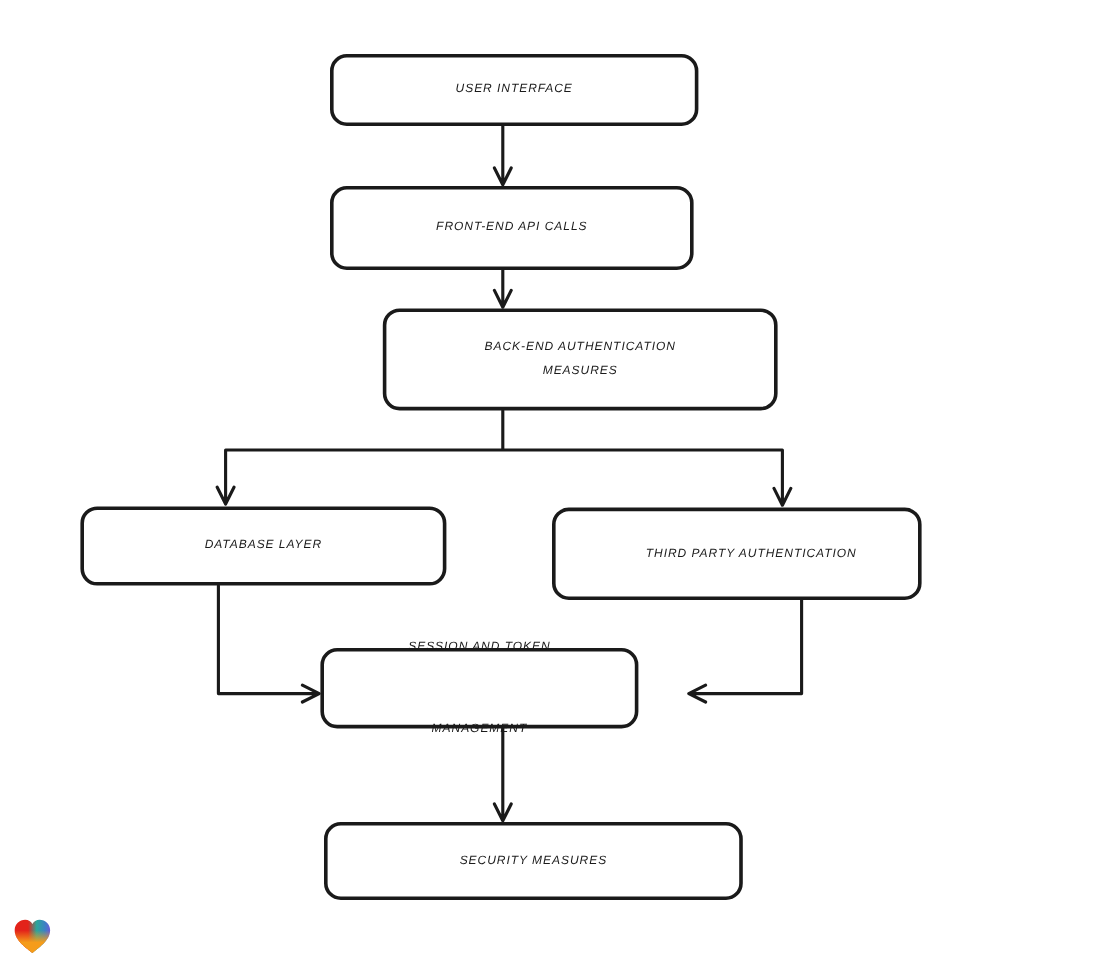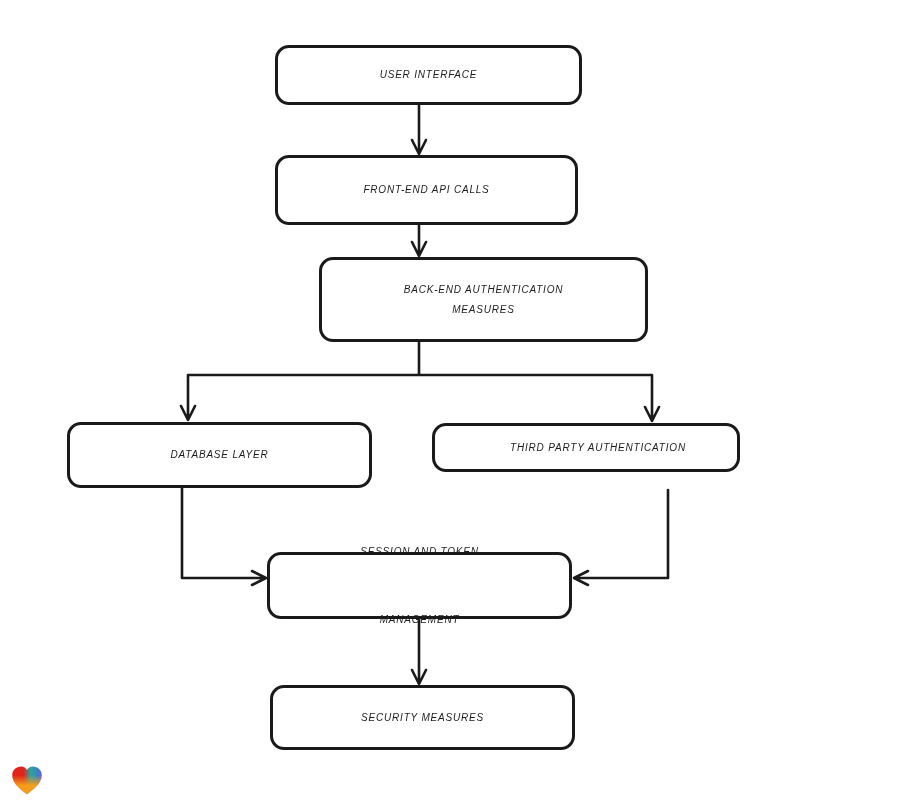--- a/index.html
+++ b/index.html
@@ -35,23 +35,23 @@
     font-weight: 500;
     letter-spacing: 0.8px;
     line-height: 20px;
     color: #1b1b1b;
     white-space: nowrap;
   }
   #n1 { left: 275px; top: 45px;  width: 307px; height: 60px; }
   #n2 { left: 275px; top: 155px; width: 303px; height: 70px; }
   #n3 { left: 275px; top: 257px; width: 329px; height: 85px; margin-left: 44px; }
   #n4 { left: 67px;  top: 422px; width: 305px; height: 66px; justify-content: center; }
-  #n5 { left: 432px; top: 423px; width: 308px; height: 49px; padding-left: 24px; }
-  #n6 { left: 267px; top: 552px; width: 305px; height: 67px; gap: 48px; }
-  #n7 { left: 270px; top: 685px; width: 305px; height: 65px; }
+  #n5 { left: 460px; top: 423px; width: 308px; height: 77px; padding-left: 24px; }
+  #n6 { left: 267px; top: 540px; width: 265px; height: 67px; gap: 48px; }
+  #n7 { left: 270px; top: 685px; width: 349px; height: 65px; }
 
   #edge-layer {
     position: absolute;
     left: 0; top: 0;
     width: 911px;
     height: 810px;
     z-index: 1;
   }
   #edge-layer path {
     fill: none;

